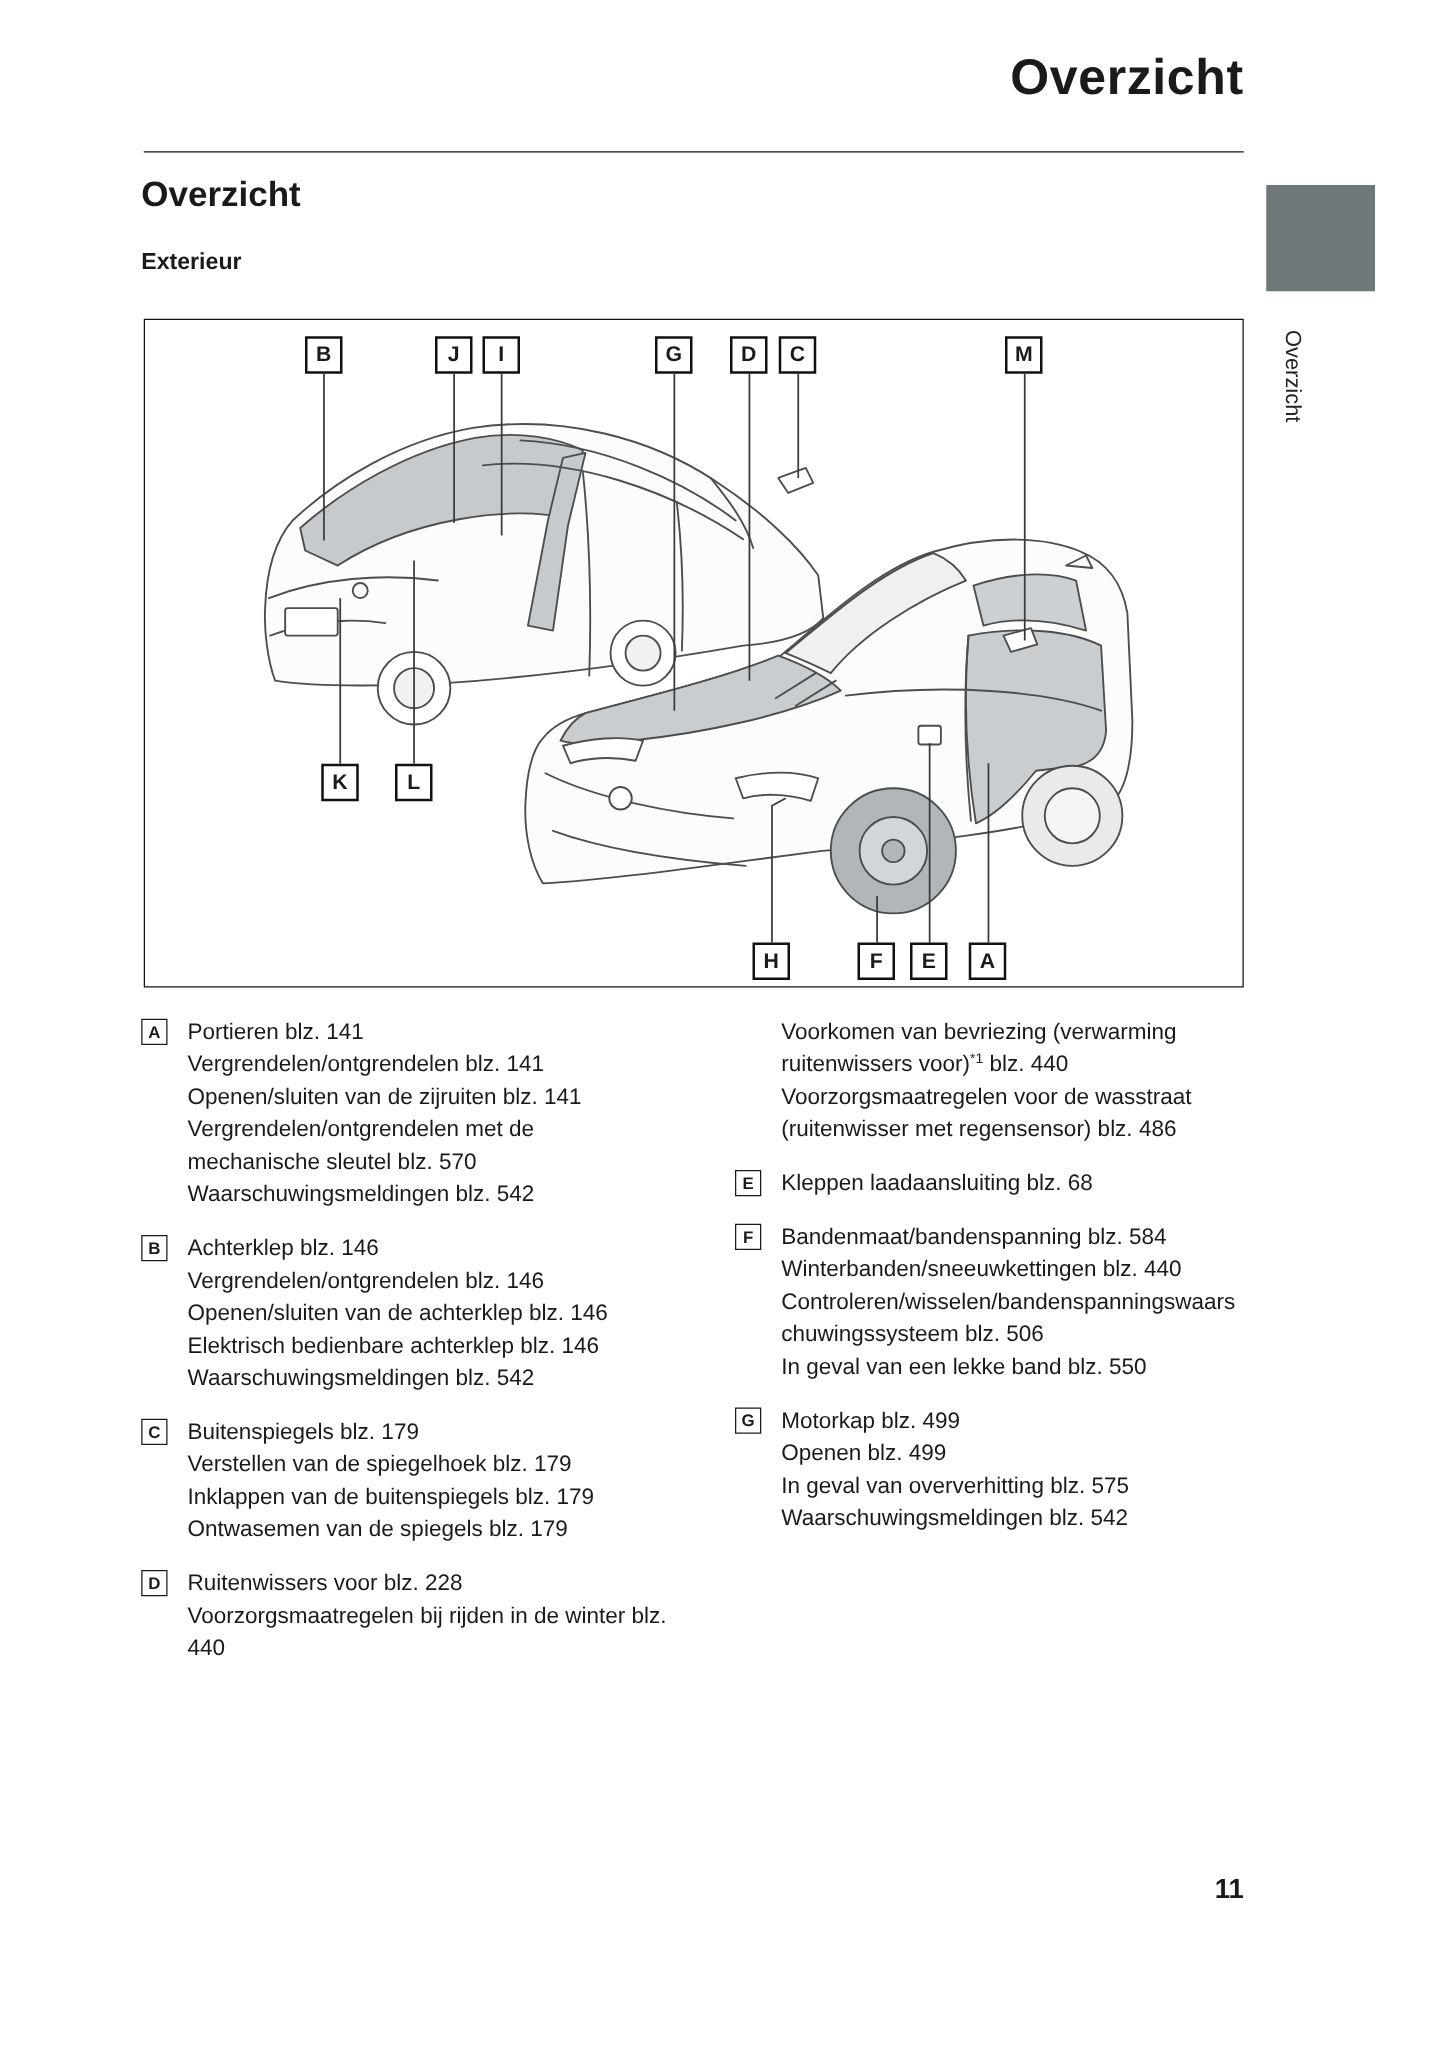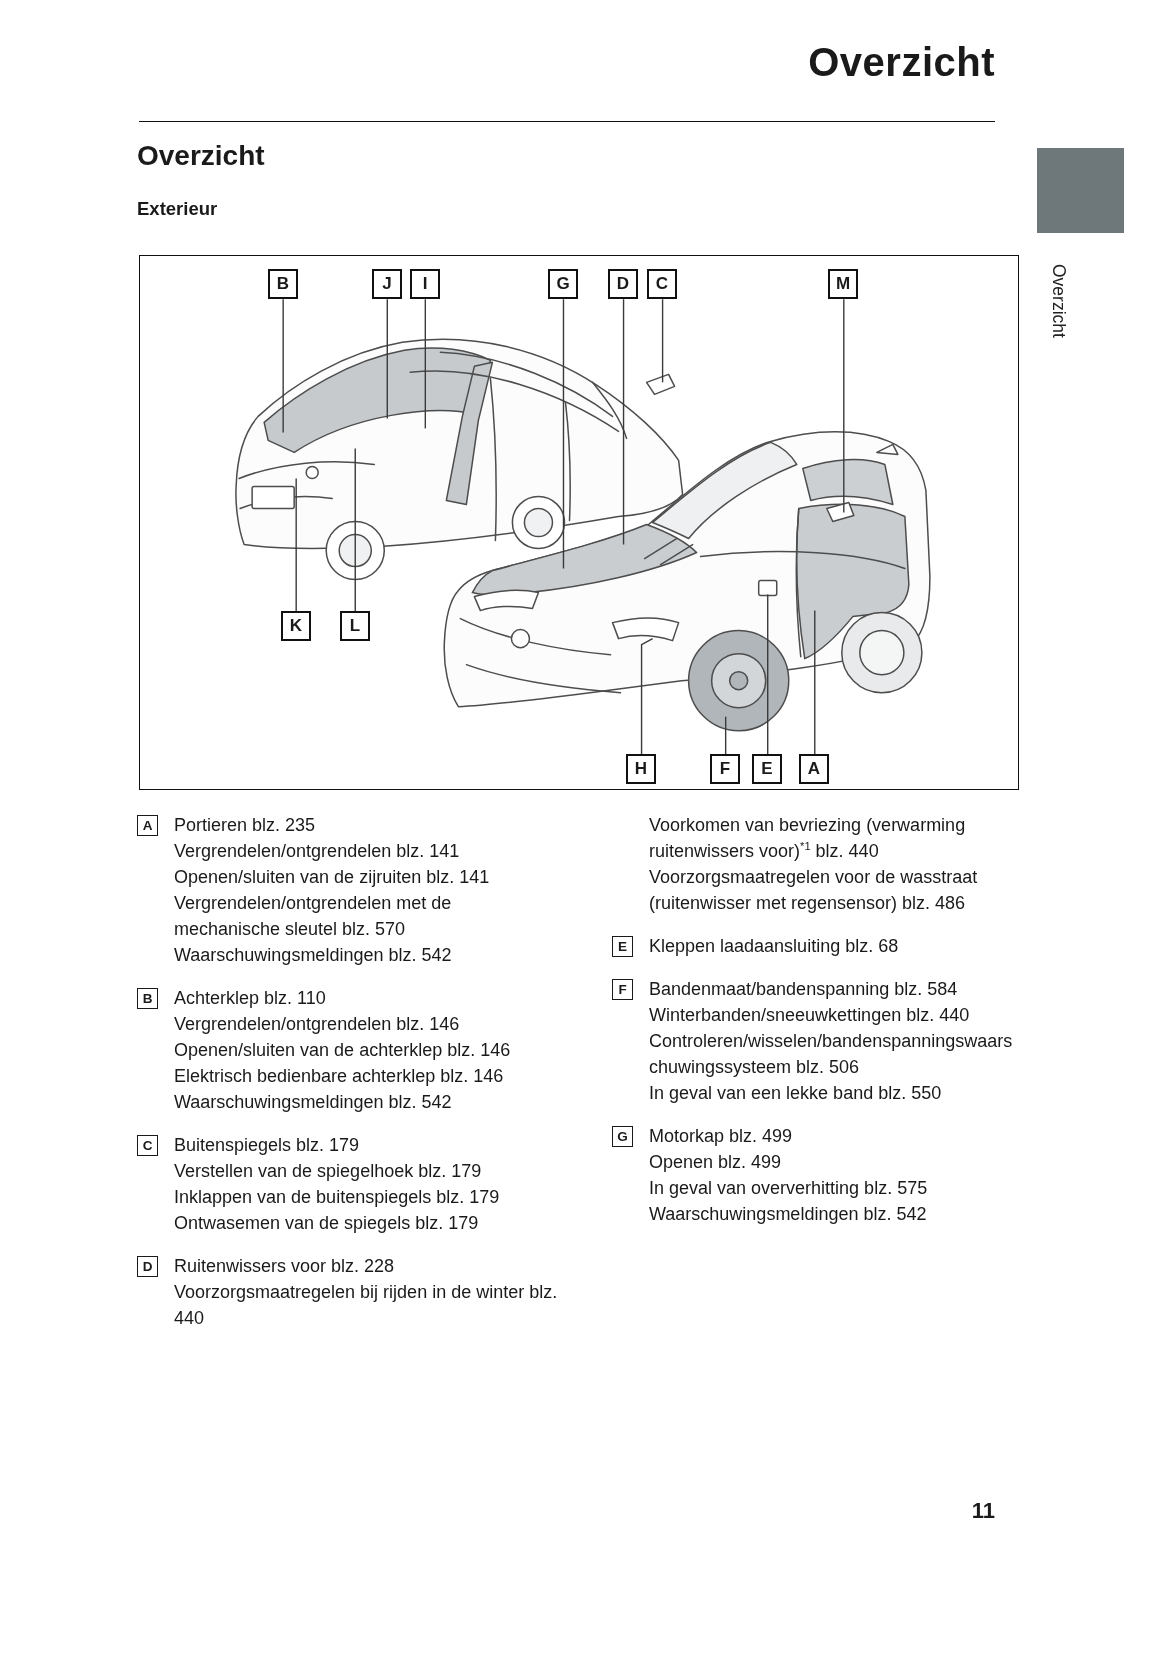--- a/index.html
+++ b/index.html
@@ -1,19 +1,19 @@
 <!DOCTYPE html>
 <html><head>
 <meta charset="utf-8">
 <style>
   * { margin:0; padding:0; box-sizing:border-box; }
   html,body { background:#ffffff; }
   body { width:1165px; height:1653px; position:relative;
          font-family:"Liberation Sans", sans-serif; color:#1a1a1a; }
-  .page { position:absolute; inset:0; overflow:hidden;margin-left:24px; }
+  .page { position:absolute; inset:0; overflow:hidden; }
 
   .header-title { position:absolute; top:40px; right:170px;
                   font-size:40px; font-weight:bold; letter-spacing:0.5px; }
   .header-rule { position:absolute; left:115px; right:170px; top:121px;
                  border-top:1.6px solid #111; }
 
   .chapter-tab { position:absolute; left:1013px; top:148px; width:87px; height:85px;
                  background:#6e7779; }
   .side-label { position:absolute; left:1024px; top:264px;
                 writing-mode:vertical-rl; font-size:17.5px; color:#222; }
@@ -151,29 +151,29 @@
       <div class="dlabel" style="left: 215px; top: 370px;">L</div>
       <div class="dlabel" style="left: 501px; top: 513px;">H</div>
       <div class="dlabel" style="left: 585px; top: 513px;">F</div>
       <div class="dlabel" style="left: 627px; top: 513px;">E</div>
       <div class="dlabel" style="left: 674px; top: 513px;">A</div>
     </div>
 
   <div class="col col-left" id="col-left">
       <div class="block">
         <span class="letter-box">A</span>
-        <div class="entry">Portieren blz. 235</div>
+        <div class="entry">Portieren blz. 141</div>
         <div class="entry">Vergrendelen/ontgrendelen blz. 141</div>
         <div class="entry">Openen/sluiten van de zijruiten blz. 141</div>
         <div class="entry">Vergrendelen/ontgrendelen met de mechanische sleutel blz. 570</div>
         <div class="entry">Waarschuwingsmeldingen blz. 542</div>
       </div>
       <div class="block">
         <span class="letter-box">B</span>
-        <div class="entry">Achterklep blz. 110</div>
+        <div class="entry">Achterklep blz. 146</div>
         <div class="entry">Vergrendelen/ontgrendelen blz. 146</div>
         <div class="entry">Openen/sluiten van de achterklep blz. 146</div>
         <div class="entry">Elektrisch bedienbare achterklep blz. 146</div>
         <div class="entry">Waarschuwingsmeldingen blz. 542</div>
       </div>
       <div class="block">
         <span class="letter-box">C</span>
         <div class="entry">Buitenspiegels blz. 179</div>
         <div class="entry">Verstellen van de spiegelhoek blz. 179</div>
         <div class="entry">Inklappen van de buitenspiegels blz. 179</div>

